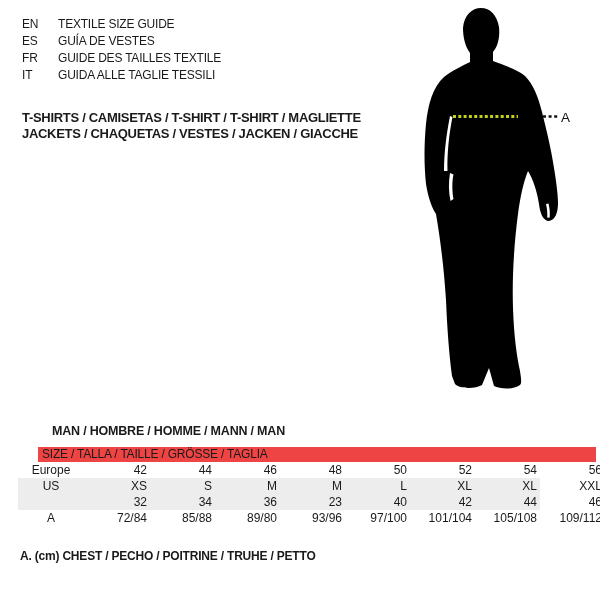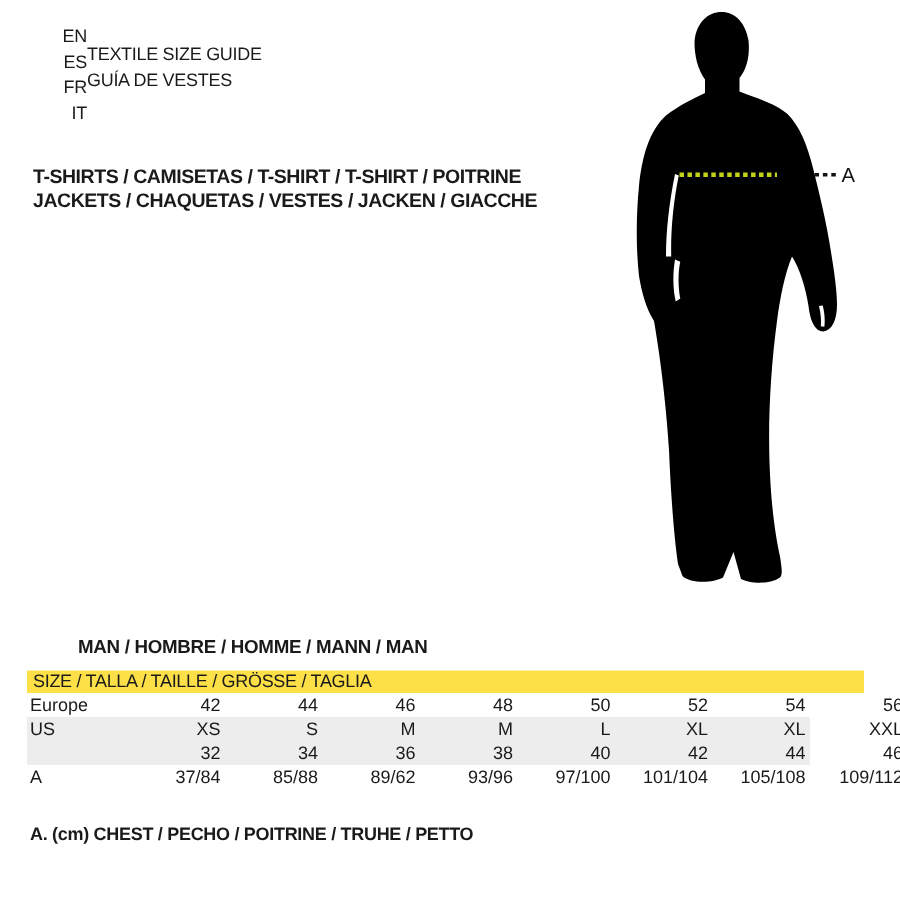--- a/index.html
+++ b/index.html
@@ -5,68 +5,70 @@
   html, body { margin: 0; padding: 0; }
   body {
     width: 600px; height: 600px; position: relative; overflow: hidden;
     background: #ffffff; color: #1a1a1a;
     font-family: "Liberation Sans", sans-serif;
   }
 
   
   .lang-block { position: absolute; left: 22px; top: 16px; }
   .lang-row { display: flex; height: 17px; line-height: 17px; font-size: 12px; letter-spacing: -0.2px; }
-  .lang-code { width: 36px; flex: 0 0 36px; text-align: right; }
-  .lang-text { white-space: nowrap; margin-top: 12px; }
+  .lang-code { width: 36px; flex: 0 0 36px; }
+  .lang-text { white-space: nowrap; }
 
   .category-block { position: absolute; left: 22px; top: 110px; }
   .category-line { height: 16px; line-height: 16px; font-size: 13px; font-weight: 700; letter-spacing: -0.3px; white-space: nowrap; }
 
   
   .figure-wrap { position: absolute; left: 400px; top: 0; width: 180px; height: 400px; }
   .figure-wrap svg { display: block; }
 
   
   .section-title { position: absolute; left: 20px; top: 424px; font-size: 12.5px; font-weight: 700; letter-spacing: -0.2px; padding-left: 32px; }
 
   
   .size-table { position: absolute; left: 18px; top: 447px; font-size: 12px; }
   .thead {
     width: 558px; height: 15px; line-height: 15px; box-sizing: border-box;
-    background: #fde047; padding-left: 4px; letter-spacing: -0.2px; white-space: nowrap;
+    background: #ef4444; padding-left: 4px; letter-spacing: -0.2px; white-space: nowrap; margin-left: 20px;
   }
   .trow { display: grid; grid-template-columns: 64px repeat(8, 65px); width: 584px; height: 16px; line-height: 16px; }
-  .tlabel { padding-left: 2px; }
+  .tlabel { padding-left: 2px; text-align: center; }
   .tcell { text-align: right; }
   .band { width: 522px; background: #ededed; }
 
   .footnote { position: absolute; left: 20px; top: 549px; font-size: 12px; font-weight: 700; letter-spacing: -0.2px; }
 </style>
 </head>
 <body>
 
 <div class="lang-block">
   <div class="lang-row">
     <span class="lang-code">EN</span>
     <span class="lang-text">TEXTILE SIZE GUIDE</span>
   </div>
   <div class="lang-row">
     <span class="lang-code">ES</span>
     <span class="lang-text">GUÍA DE VESTES</span>
   </div>
   <div class="lang-row">
     <span class="lang-code">FR</span>
+    <span class="lang-text">GUIDE DES TAILLES TEXTILE</span>
   </div>
   <div class="lang-row">
     <span class="lang-code">IT</span>
+    <span class="lang-text">GUIDA ALLE TAGLIE TESSILI</span>
   </div>
 </div>
 
 <div class="category-block">
-  <div class="category-line">T-SHIRTS / CAMISETAS / T-SHIRT / T-SHIRT / POITRINE</div>
+  <div class="category-line">T-SHIRTS / CAMISETAS / T-SHIRT / T-SHIRT / MAGLIETTE</div>
   <div class="category-line">JACKETS / CHAQUETAS / VESTES / JACKEN / GIACCHE</div>
 </div>
 
 <div class="figure-wrap">
   <svg width="180" height="400" viewBox="0 0 180 400">
     <path fill="#000000" d="
       M 81 8
       C 90 8 97 15 99 27
       C 100 37 98 46 93 52
       L 93 61
@@ -132,33 +134,33 @@
       <span class="tcell">L</span>
       <span class="tcell">XL</span>
       <span class="tcell">XL</span>
       <span class="tcell">XXL</span>
     </div>
     <div class="trow">
       <span class="tlabel"></span>
       <span class="tcell">32</span>
       <span class="tcell">34</span>
       <span class="tcell">36</span>
-      <span class="tcell">38</span>
+      <span class="tcell">23</span>
       <span class="tcell">40</span>
       <span class="tcell">42</span>
       <span class="tcell">44</span>
       <span class="tcell">46</span>
     </div>
   </div>
 
   <div class="trow">
     <span class="tlabel">A</span>
-    <span class="tcell">37/84</span>
+    <span class="tcell">72/84</span>
     <span class="tcell">85/88</span>
-    <span class="tcell">89/62</span>
+    <span class="tcell">89/80</span>
     <span class="tcell">93/96</span>
     <span class="tcell">97/100</span>
     <span class="tcell">101/104</span>
     <span class="tcell">105/108</span>
     <span class="tcell">109/112</span>
   </div>
 </div>
 
 <div class="footnote">A. (cm) CHEST / PECHO / POITRINE / TRUHE / PETTO</div>
 

